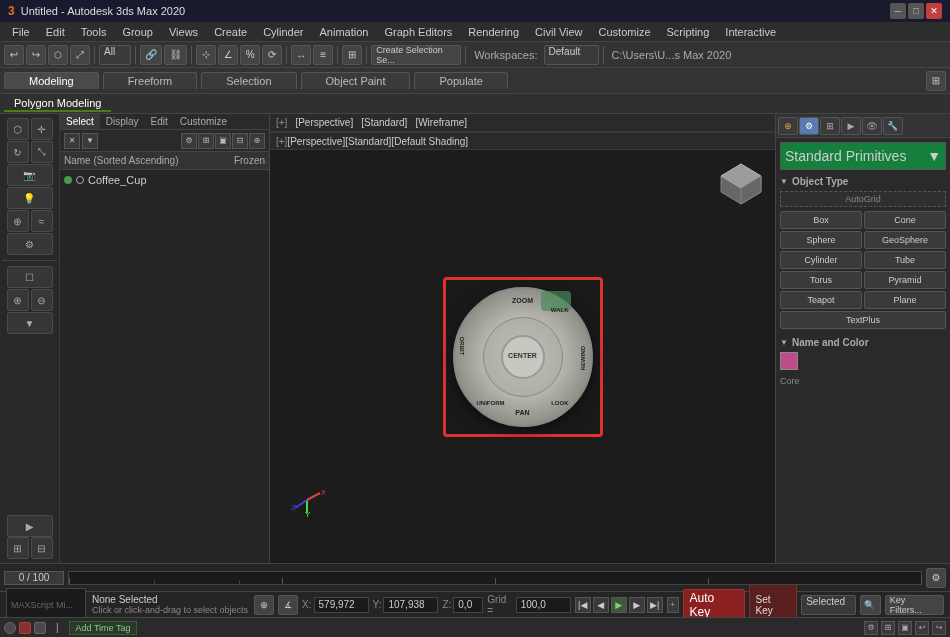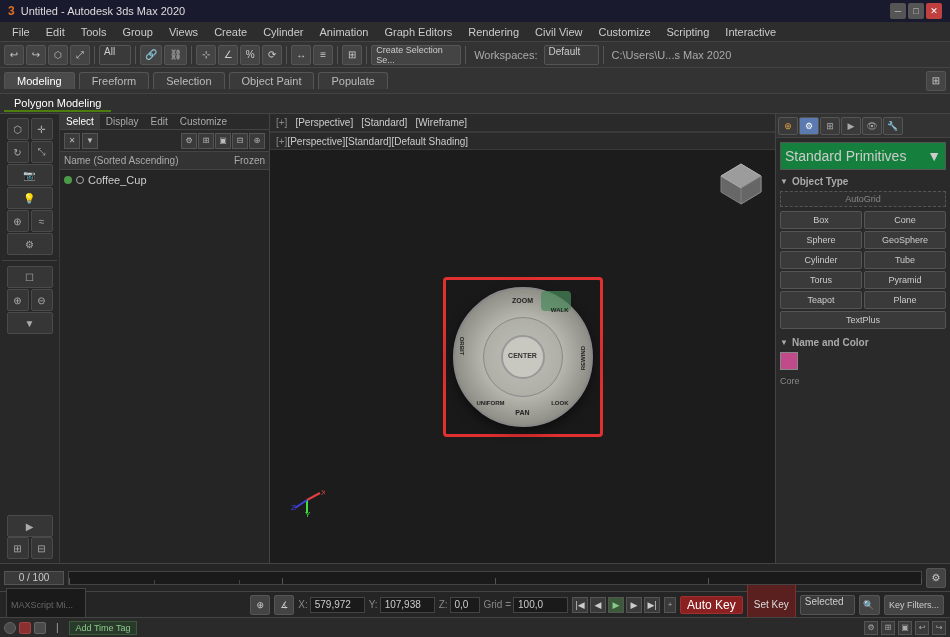--- a/index.html
+++ b/index.html
@@ -17,21 +17,21 @@
     
     #menu-bar { height: 20px; background: #2d2d2d; display: flex; align-items: center; padding: 0 4px; border-bottom: 1px solid #444; }
     .menu-item { padding: 2px 8px; font-size: 11px; color: #ccc; cursor: pointer; }
 
     
     #toolbar1, #toolbar2 { height: 26px; background: #333; display: flex; align-items: center; padding: 0 4px; gap: 2px; border-bottom: 1px solid #444; }
     .tb-btn { height: 20px; min-width: 20px; background: #444; border: 1px solid #555; border-radius: 2px; cursor: pointer; color: #ccc; font-size: 10px; display: flex; align-items: center; justify-content: center; padding: 0 4px; }
     .tb-sep { width: 1px; height: 18px; background: #555; margin: 0 2px; }
     .tb-label { color: #aaa; font-size: 11px; padding: 0 4px; }
     .tb-dropdown { height: 20px; background: #3a3a3a; border: 1px solid #555; border-radius: 2px; color: #ccc; font-size: 10px; padding: 0 4px; cursor: pointer; }
-    .tab { padding: 2px 12px; background: #3a3a3a; border: 1px solid #555; border-bottom: none; margin-right: 2px; font-size: 11px; cursor: pointer; color: #bbb; border-radius: 3px 3px 0 0; }
+    .tab { padding: 2px 24px; background: #3a3a3a; border: 1px solid #555; border-bottom: none; margin-right: 2px; font-size: 11px; cursor: pointer; color: #bbb; border-radius: 3px 3px 0 0; }
     .tab.active { background: #4a4a4a; color: #fff; }
 
     
     #subtab-row { height: 20px; background: #303030; display: flex; align-items: center; padding: 0 4px; border-bottom: 1px solid #444; }
     .subtab { padding: 1px 10px; font-size: 11px; cursor: pointer; color: #bbb; }
     .subtab.active { color: #fff; border-bottom: 2px solid #4d7c0f; }
 
     
     #scene-tree { width: 210px; background: #252525; border-right: 1px solid #444; display: flex; flex-direction: column; }
     .scene-tree-tabs { display: flex; }
@@ -376,20 +376,24 @@
         <div style="position:absolute;left:100%;width:1px;height:50%;background:#555;"></div>
       </div>
     </div>
     <div class="tb-btn">⚙</div>
   </div>
 
   <div id="coord-bar">
 
     <div style="width:80px;height:18px;background:#1a1a1a;border:1px solid #444;font-size:9px;color:#666;display:flex;align-items:center;padding:16px 4px;flex-shrink:0;">MAXScript Mi...</div>
 
+    <div style="display:flex;flex-direction:column;flex-shrink:0;">
+      <span style="font-size:10px;color:#ccc;">None Selected</span>
+      <span style="font-size:9px;color:#888;">Click or click-and-drag to select objects</span>
+    </div>
 
     <div style="margin-left:auto;display:flex;align-items:center;gap:4px;">
 
       <div class="tb-btn" style="font-size:9px;">⊕</div>
       <div class="tb-btn" style="font-size:9px;">∡</div>
 
       <div class="coord-item">
         <span class="coord-label">X:</span>
         <div class="coord-val">579,972</div>
       </div>

